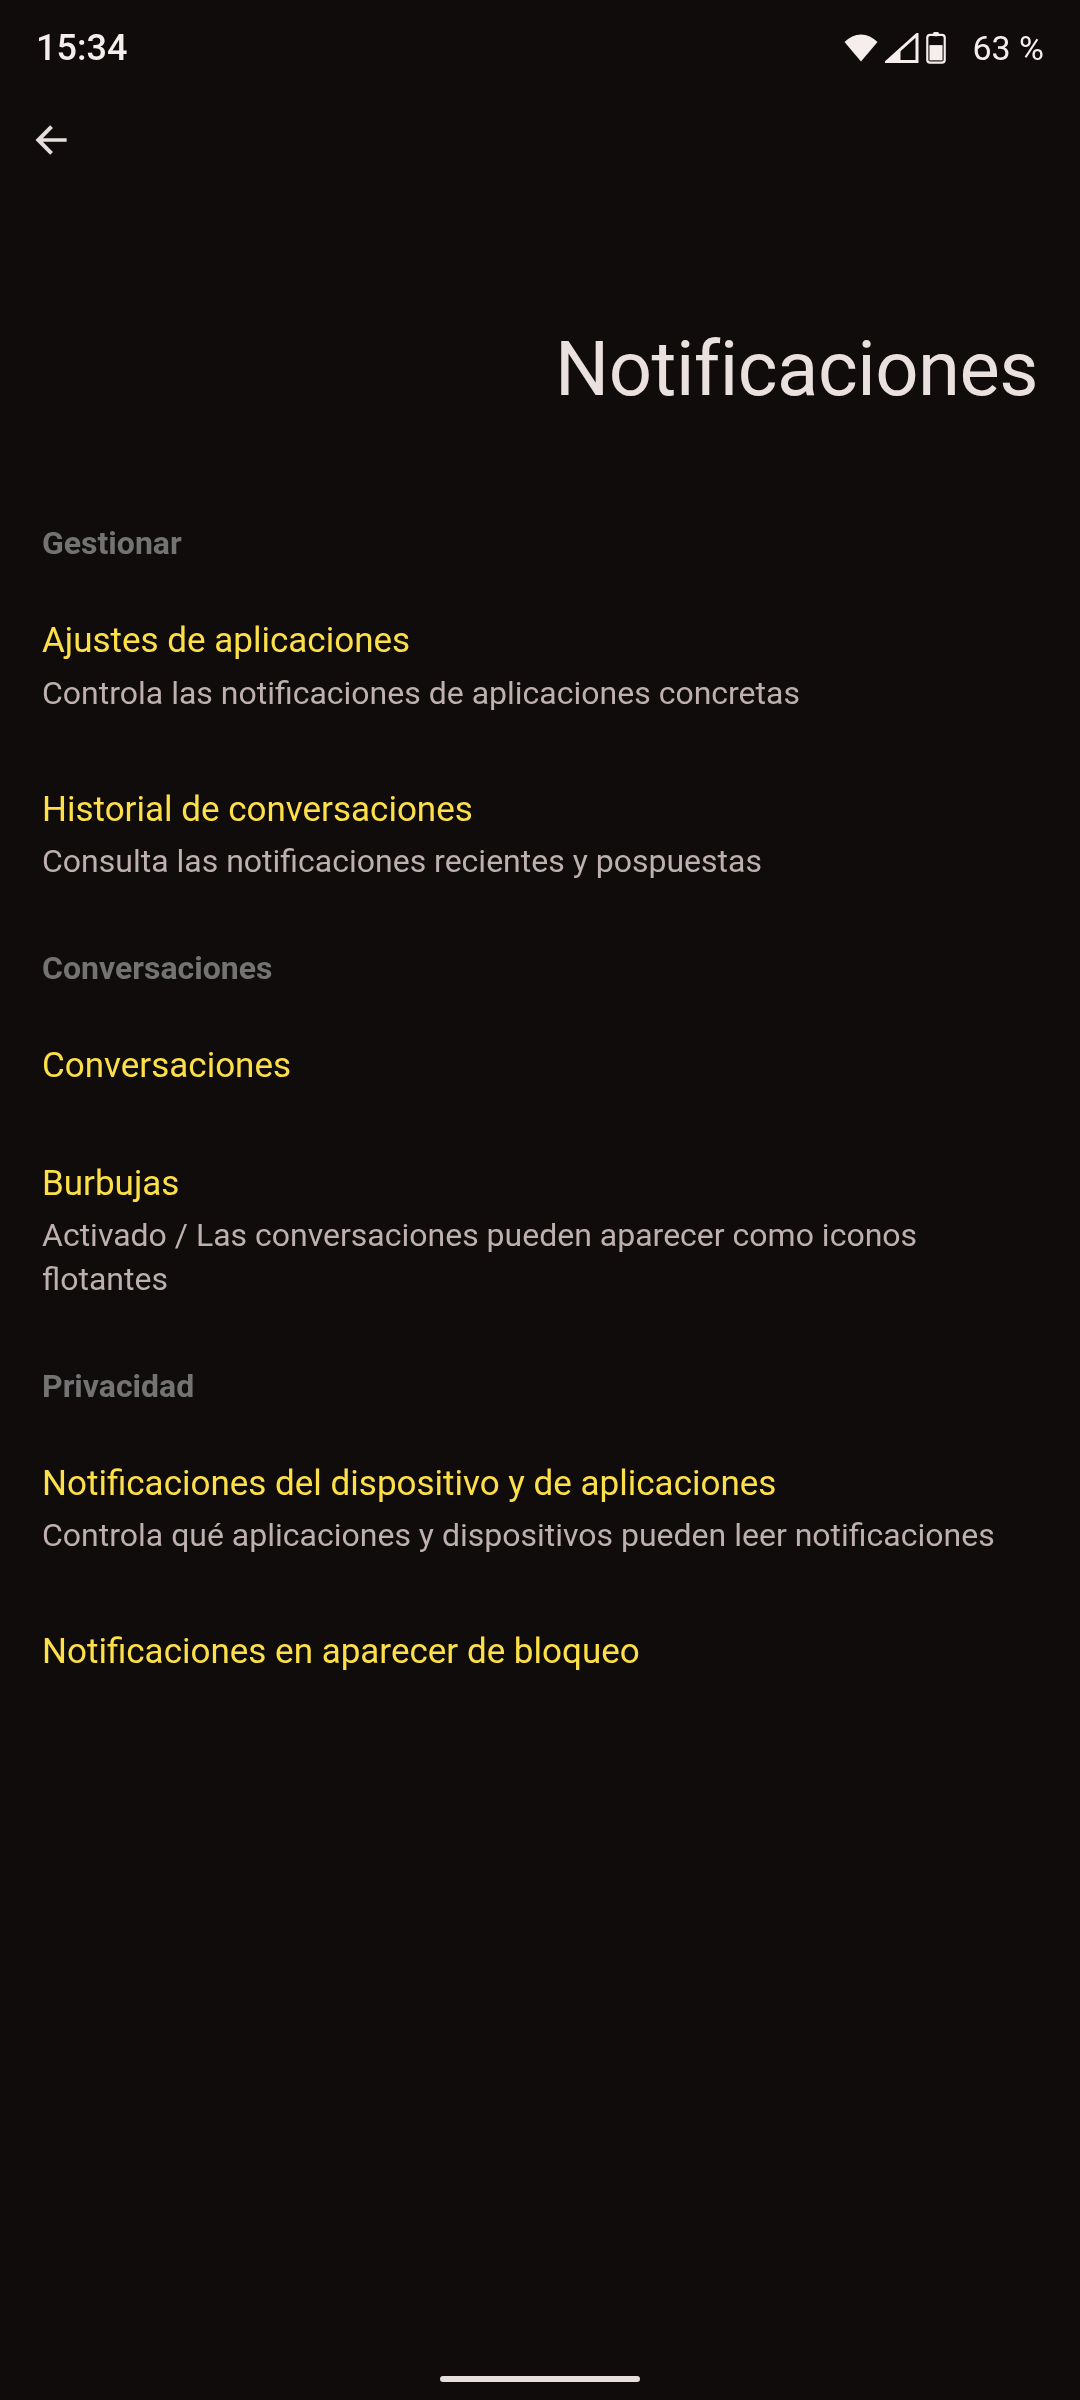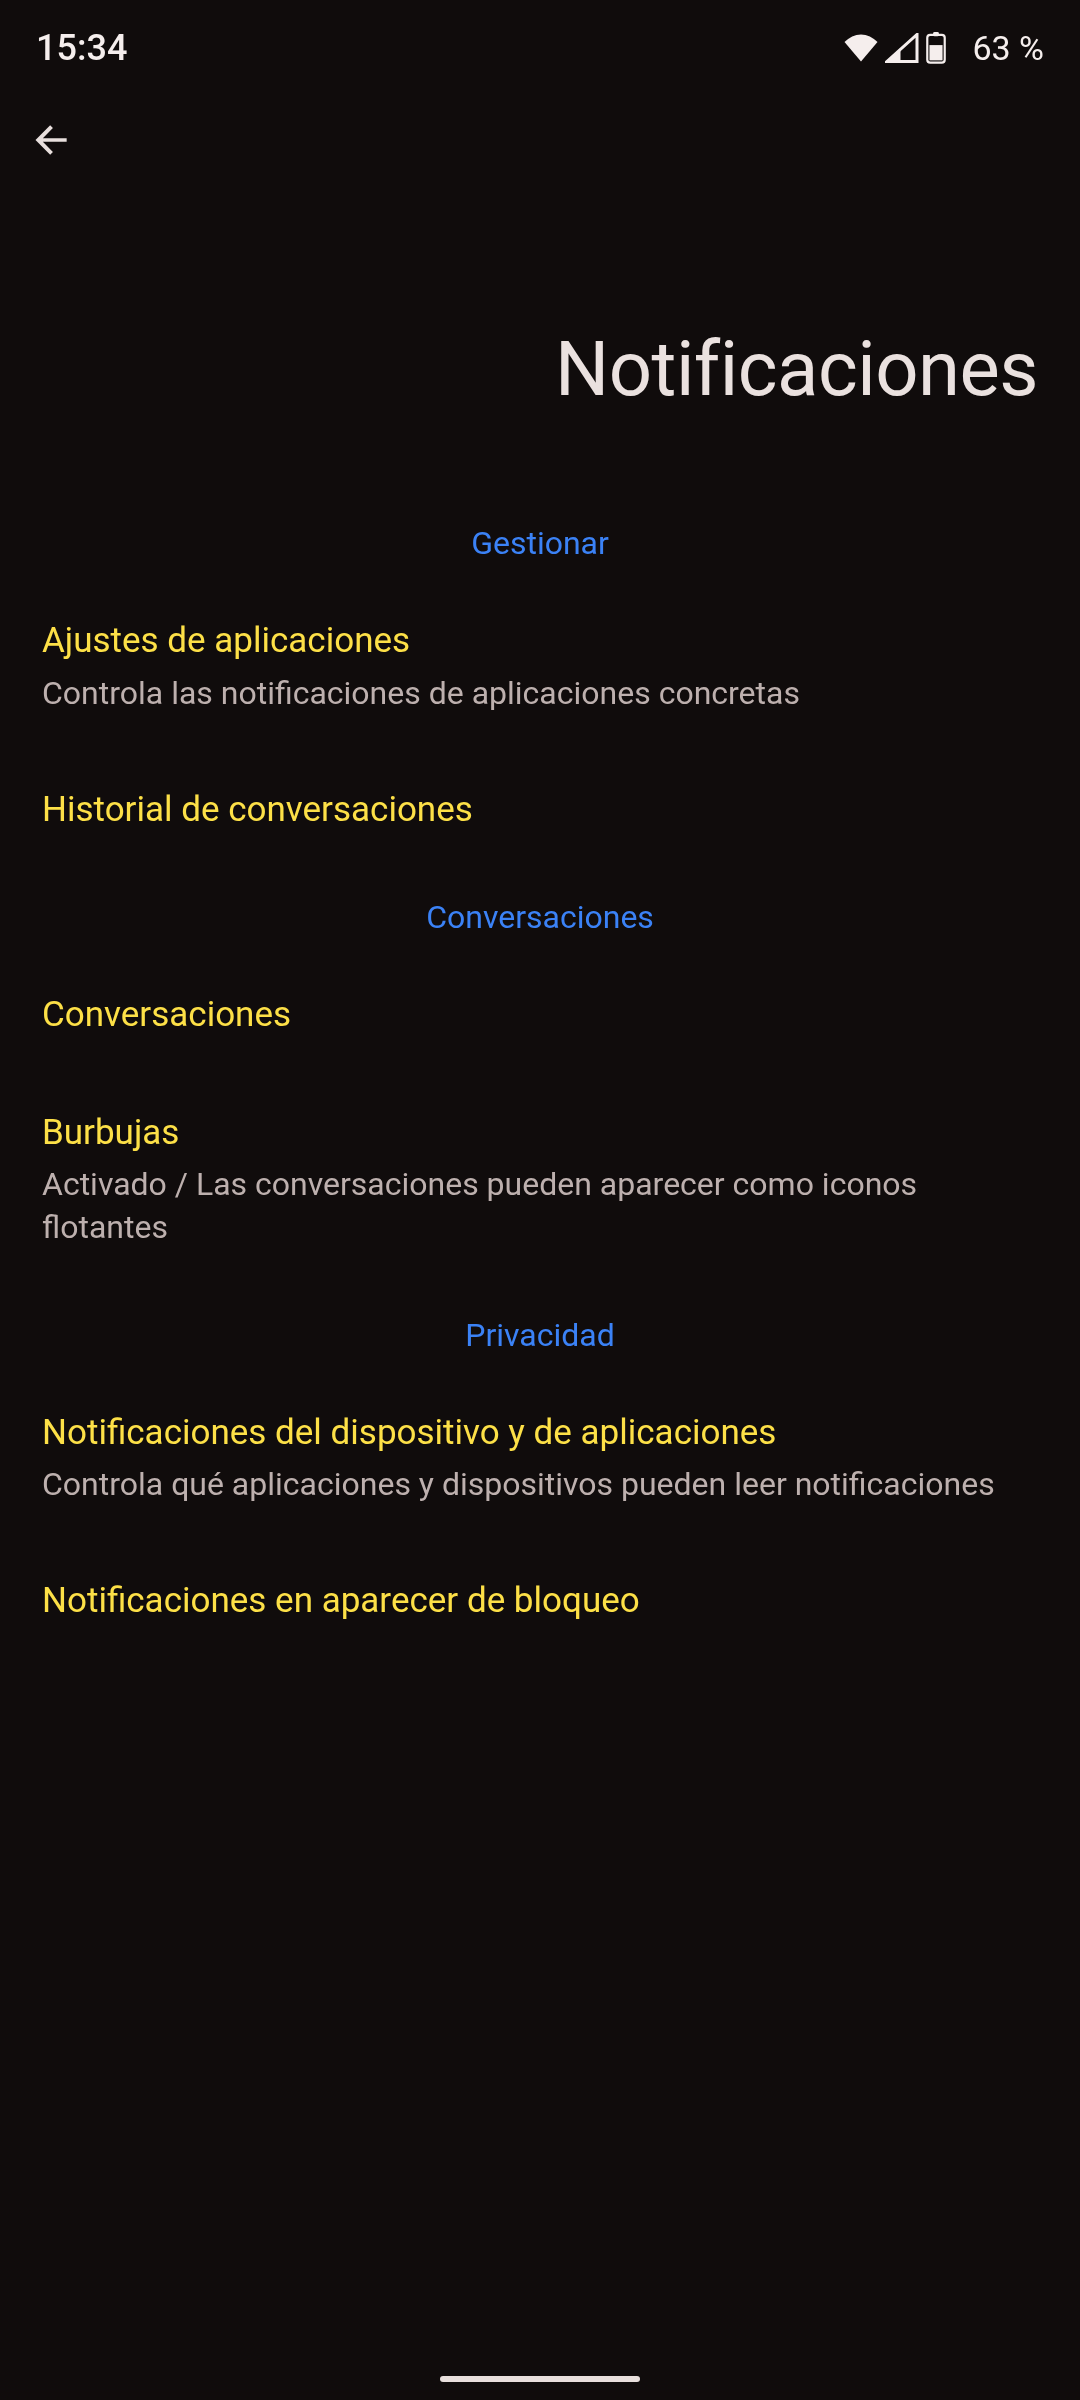--- a/index.html
+++ b/index.html
@@ -57,24 +57,23 @@
     .page-title {
       font-size: 76px;
       font-weight: 400;
       color: #eae1df;
       padding: 140px 42px 80px 42px;
       letter-spacing: -0.5px;
       text-align: right;
     }
     .section-header {
       font-size: 32px;
-      font-weight: 400;
-      color: #3b82f6;
+      font-weight: 700;
+      color: #737373;
       padding: 30px 42px 20px 42px;
-      text-align: center;
     }
     .setting-item {
       padding: 36px 42px;
       cursor: pointer;
     }
     .setting-title {
       font-size: 35px;
       font-weight: 400;
       color: #fde047;
       line-height: 1.3;
@@ -132,20 +131,21 @@
 <h1 class="page-title">Notificaciones</h1>
 
 <div>
   <div class="section-header">Gestionar</div>
   <div class="setting-item">
     <div class="setting-title">Ajustes de aplicaciones</div>
     <div class="setting-subtitle">Controla las notificaciones de aplicaciones concretas</div>
   </div>
   <div class="setting-item">
     <div class="setting-title">Historial de conversaciones</div>
+    <div class="setting-subtitle">Consulta las notificaciones recientes y pospuestas</div>
   </div>
 </div>
 
 <div>
   <div class="section-header">Conversaciones</div>
   <div class="setting-item">
     <div class="setting-title">Conversaciones</div>
   </div>
   <div class="setting-item">
     <div class="setting-title">Burbujas</div>

